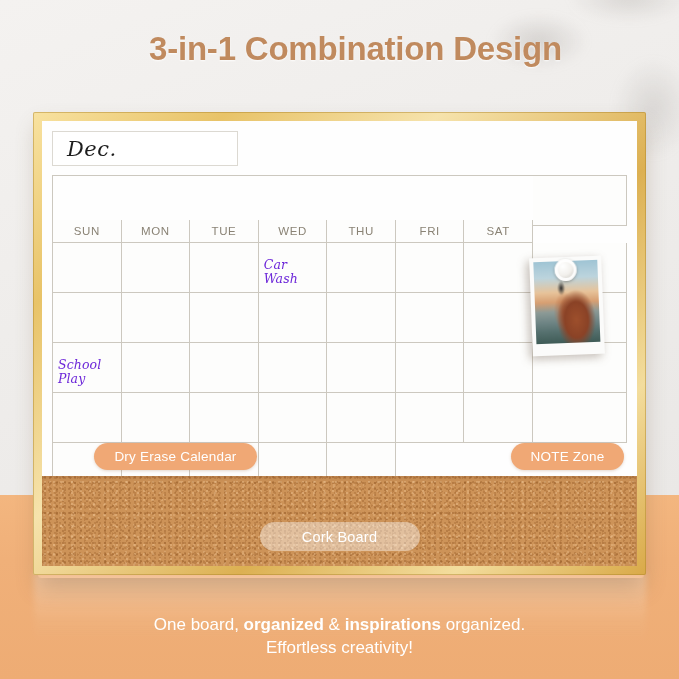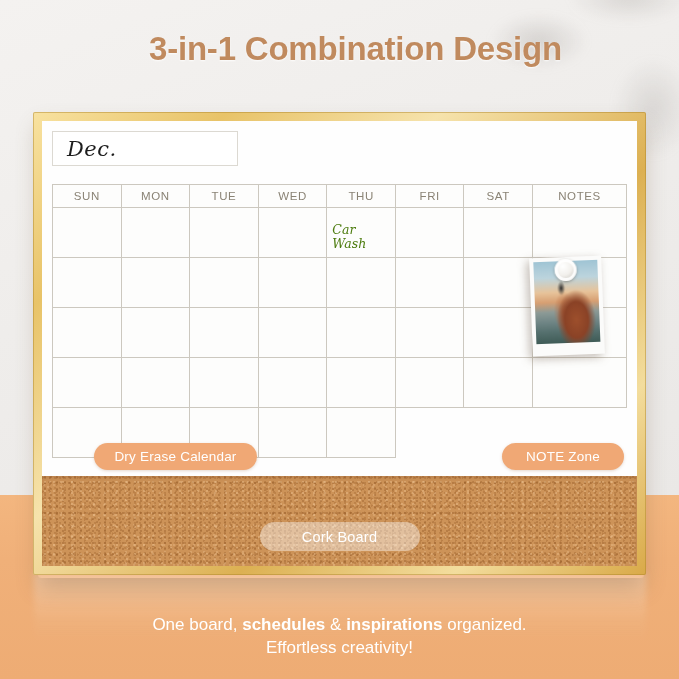--- a/index.html
+++ b/index.html
@@ -105,21 +105,21 @@
     box-sizing: border-box;
   }
   .month-box {
     width: 186px;
     height: 35px;
     border: 1px solid #dcd9d2;
     box-sizing: border-box;
     display: flex;
     align-items: center;
     padding-left: 14px;
-    margin-bottom: 18px;
+    margin-bottom: 9px;
     background: #ffffff;
   }
   .month-text {
     font-family: "DejaVu Serif", serif;
     font-style: italic;
     font-size: 21px;
     color: #1d1d1d;
     letter-spacing: 0.5px;
   }
 
@@ -136,38 +136,39 @@
   }
   .cal-head {
     height: 23px;
     display: flex;
     align-items: center;
     justify-content: center;
     font-size: 11.5px;
     color: #8a8375;
     letter-spacing: 0.6px;
     background: #fdfdfc;
+    margin-top: 44px;
   }
   .cal-cell {
     height: 50px;
     position: relative;
     background: #fdfdfc;
   }
   .cal-cell.notes-cell {
     background: #fdfdfc;
   }
   .entry {
     position: absolute;
     left: 5px;
     bottom: 5px;
     right: 2px;
     font-family: "DejaVu Serif", serif;
     font-size: 12.5px;
     line-height: 1.18;
-    color: #4d7c0f;
+    color: #6d28d9;
     font-style: italic;
     letter-spacing: 0.1px;
   }
 
   
   .pill {
     position: absolute;
     display: flex;
     align-items: center;
     justify-content: center;
@@ -178,21 +179,21 @@
     box-shadow: 0 1px 3px rgba(150,100,60,0.25);
     text-align: right;
   }
   .pill-dryerase {
     left: 52px; top: 322px;
     width: 163px; height: 27px;
     background: #f0a875;
   }
   .pill-note {
     right: 13px; top: 322px;
-    width: 122px; height: 27px;
+    width: 113px; height: 27px;
     background: #f0a875;
   }
   .pill-cork {
     left: 50%;
     transform: translateX(-50%);
     top: 382px;
     width: 160px; height: 29px;
     background: rgba(255,255,255,0.42);
     color: #ffffff;
     font-size: 14.5px;
@@ -303,21 +304,20 @@
         </div>
 
         <div class="cal-grid">
           <div class="cal-head">SUN</div>
           <div class="cal-head">MON</div>
           <div class="cal-head">TUE</div>
           <div class="cal-head">WED</div>
           <div class="cal-head">THU</div>
           <div class="cal-head">FRI</div>
           <div class="cal-head">SAT</div>
-          <div class="cal-head">NOTES</div>
 
           <div class="cal-cell"></div>
           <div class="cal-cell"></div>
           <div class="cal-cell"></div>
           <div class="cal-cell"></div>
           <div class="cal-cell">
             <span class="entry">Car Wash</span>
           </div>
           <div class="cal-cell"></div>
           <div class="cal-cell"></div>
@@ -326,20 +326,23 @@
           <div class="cal-cell"></div>
           <div class="cal-cell"></div>
           <div class="cal-cell"></div>
           <div class="cal-cell"></div>
           <div class="cal-cell"></div>
           <div class="cal-cell"></div>
           <div class="cal-cell notes-cell"></div>
 
           <div class="cal-cell"></div>
           <div class="cal-cell"></div>
+          <div class="cal-cell">
+            <span class="entry">School Play</span>
+          </div>
           <div class="cal-cell"></div>
           <div class="cal-cell"></div>
           <div class="cal-cell"></div>
           <div class="cal-cell"></div>
           <div class="cal-cell notes-cell"></div>
 
           <div class="cal-cell"></div>
           <div class="cal-cell"></div>
           <div class="cal-cell"></div>
           <div class="cal-cell"></div>
@@ -368,17 +371,17 @@
         <div class="photo-frame">
           <div class="photo-img"></div>
         </div>
         <div class="photo-magnet"></div>
       </div>
 
     </div>
   </div>
 
   <div class="tagline">
-    <div><span>One board, </span><b>schedules</b><span> &amp; </span><b>inspirations</b><span> organized.</span></div>
+    <div><span>One board, </span><b>organized</b><span> &amp; </span><b>inspirations</b><span> organized.</span></div>
     <div>Effortless creativity!</div>
   </div>
 
 </div>
 
 </body></html>

